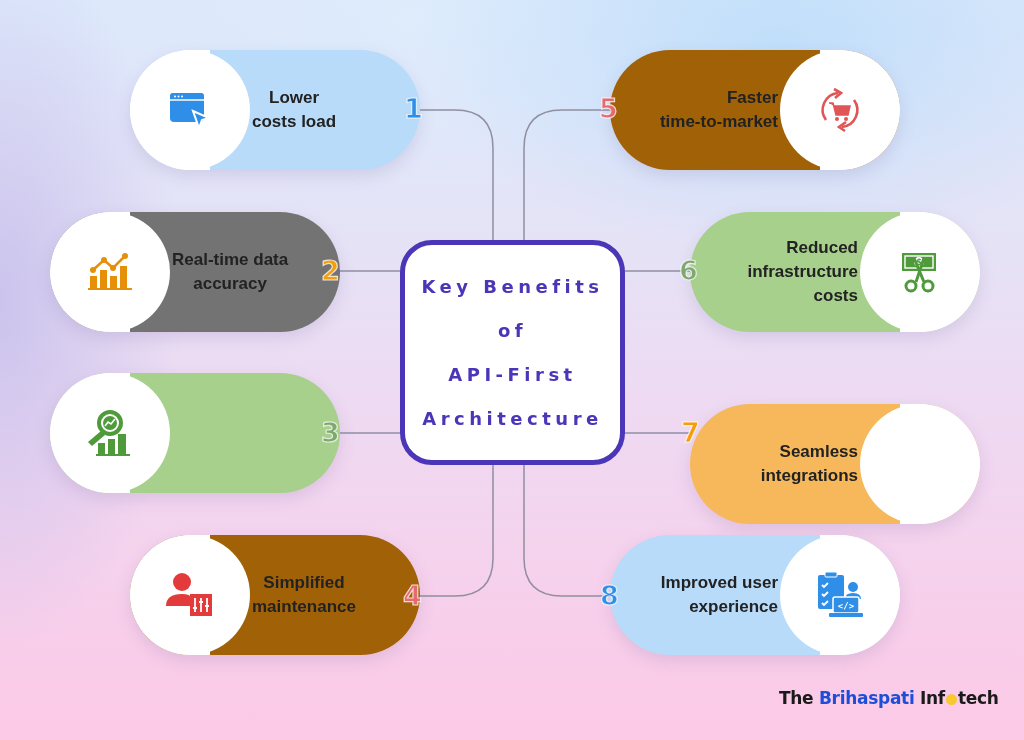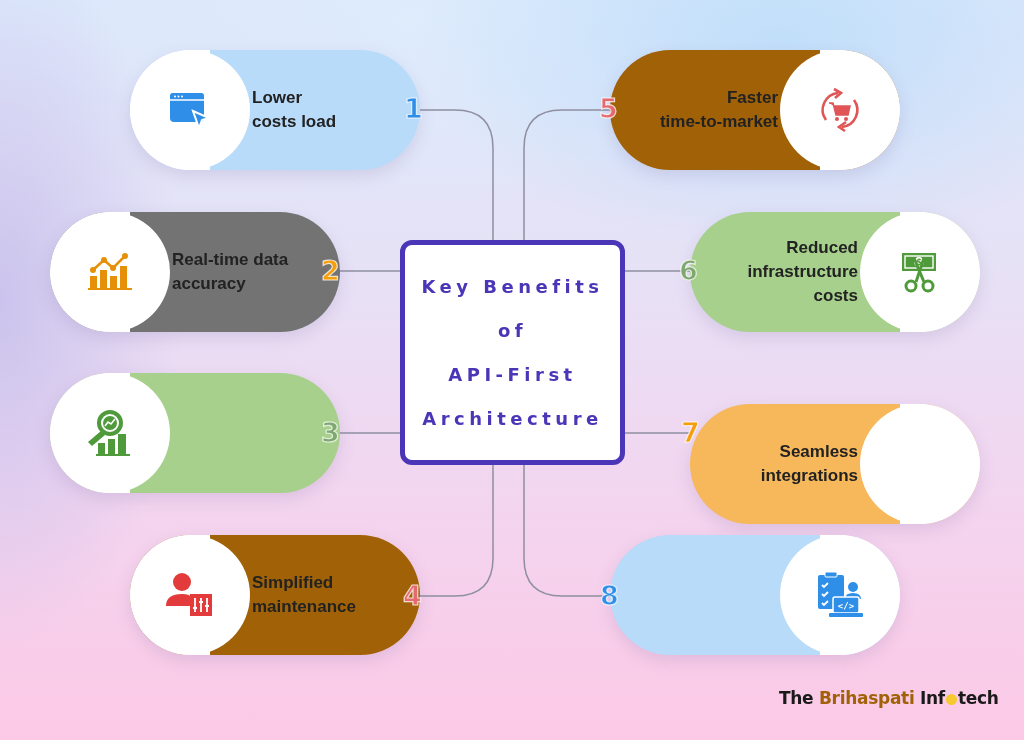--- a/index.html
+++ b/index.html
@@ -24,41 +24,41 @@
   }
   .pill.left .circle { left:0; }
   .pill.right .circle { right:0; }
   .pill .slab { position:absolute; top:0; height:120px; width:200px; background:#fff; }
   .pill.left .slab { left:0; width:80px; }
   .pill.right .slab { right:0; width:80px; }
   .pill .text {
     position:absolute; top:0; height:120px; display:flex; flex-direction:column; justify-content:center;
     font-weight:bold; font-size:17px; line-height:24px; color:#222;
   }
-  .pill.left .text { left:122px; text-align:left; }
+  .pill.left .text { left:122px; text-align:center; }
   .pill.right .text { right:122px; text-align:right; }
   .num {
     position:absolute; font-weight:bold; font-size:27px; line-height:30px;
     font-family: "DejaVu Sans", sans-serif;
     -webkit-text-stroke: 1.2px rgba(255,255,255,0.75);
   }
   .center-box {
     position:absolute; left:400px; top:240px; width:215px; height:215px;
-    border:5px solid #4b36b8; border-radius:12px; background:#fff;
+    border:5px solid #4b36b8; border-radius:32px; background:#fff;
     display:flex; flex-direction:column; align-items:center; justify-content:center;
   }
   .center-box .t {
     font-family:"DejaVu Sans", sans-serif; font-weight:bold; color:#4b36b8;
     font-size:18px; letter-spacing:4.5px; line-height:44px; text-align:center;
   }
   .brand {
     position:absolute; left:779px; top:688px; font-weight:bold; font-size:17px; color:#1a1a1a;
     font-family:"DejaVu Sans", sans-serif; letter-spacing:-0.3px;
   }
-  .brand .hl { color:#a16207; }
+  .brand .hl { color:#1d4ed8; }
   .brand .globe { display:inline-block; width:11px; height:11px; border-radius:50%; background:#f6c92f; vertical-align:-1px; margin:0 1px; }
 </style>
 </head>
 <body>
 
 <svg class="lines" width="1024" height="740" viewBox="0 0 1024 740">
   <g fill="none" stroke="#8f8fa0" stroke-width="1.5">
 
     <path d="M420 110 H455 Q493 110 493 148 V240"></path>
 
@@ -227,20 +227,24 @@
           <polyline points="7,23 9,25 13,21"></polyline>
           <polyline points="7,32 9,34 13,30"></polyline>
       </g>
       <circle cx="38" cy="16" r="5" fill="#2f8fe8"></circle>
       <path d="M30 28 Q30 22 38 22 Q46 22 46 28 Z" fill="#2f8fe8"></path>
       <rect x="18" y="26" width="26" height="16" rx="2" fill="#2f8fe8" stroke="#fff" stroke-width="1.5"></rect>
       <rect x="14" y="42" width="34" height="4" rx="1" fill="#2f8fe8"></rect>
       <text x="31" y="38" font-size="9" text-anchor="middle" fill="#fff" font-family="DejaVu Sans Mono, monospace" font-weight="bold">&lt;/&gt;</text>
     </svg>
   </div>
+  <div class="text">
+    <span>Improved user</span>
+    <span>experience</span>
+  </div>
 </div>
 <div class="num" style="left:600px; top:581px; color:#2f8fe8;">8</div>
 
 <div class="center-box">
   <div class="t">Key Benefits</div>
   <div class="t">of</div>
   <div class="t">API-First</div>
   <div class="t">Architecture</div>
 </div>
 

